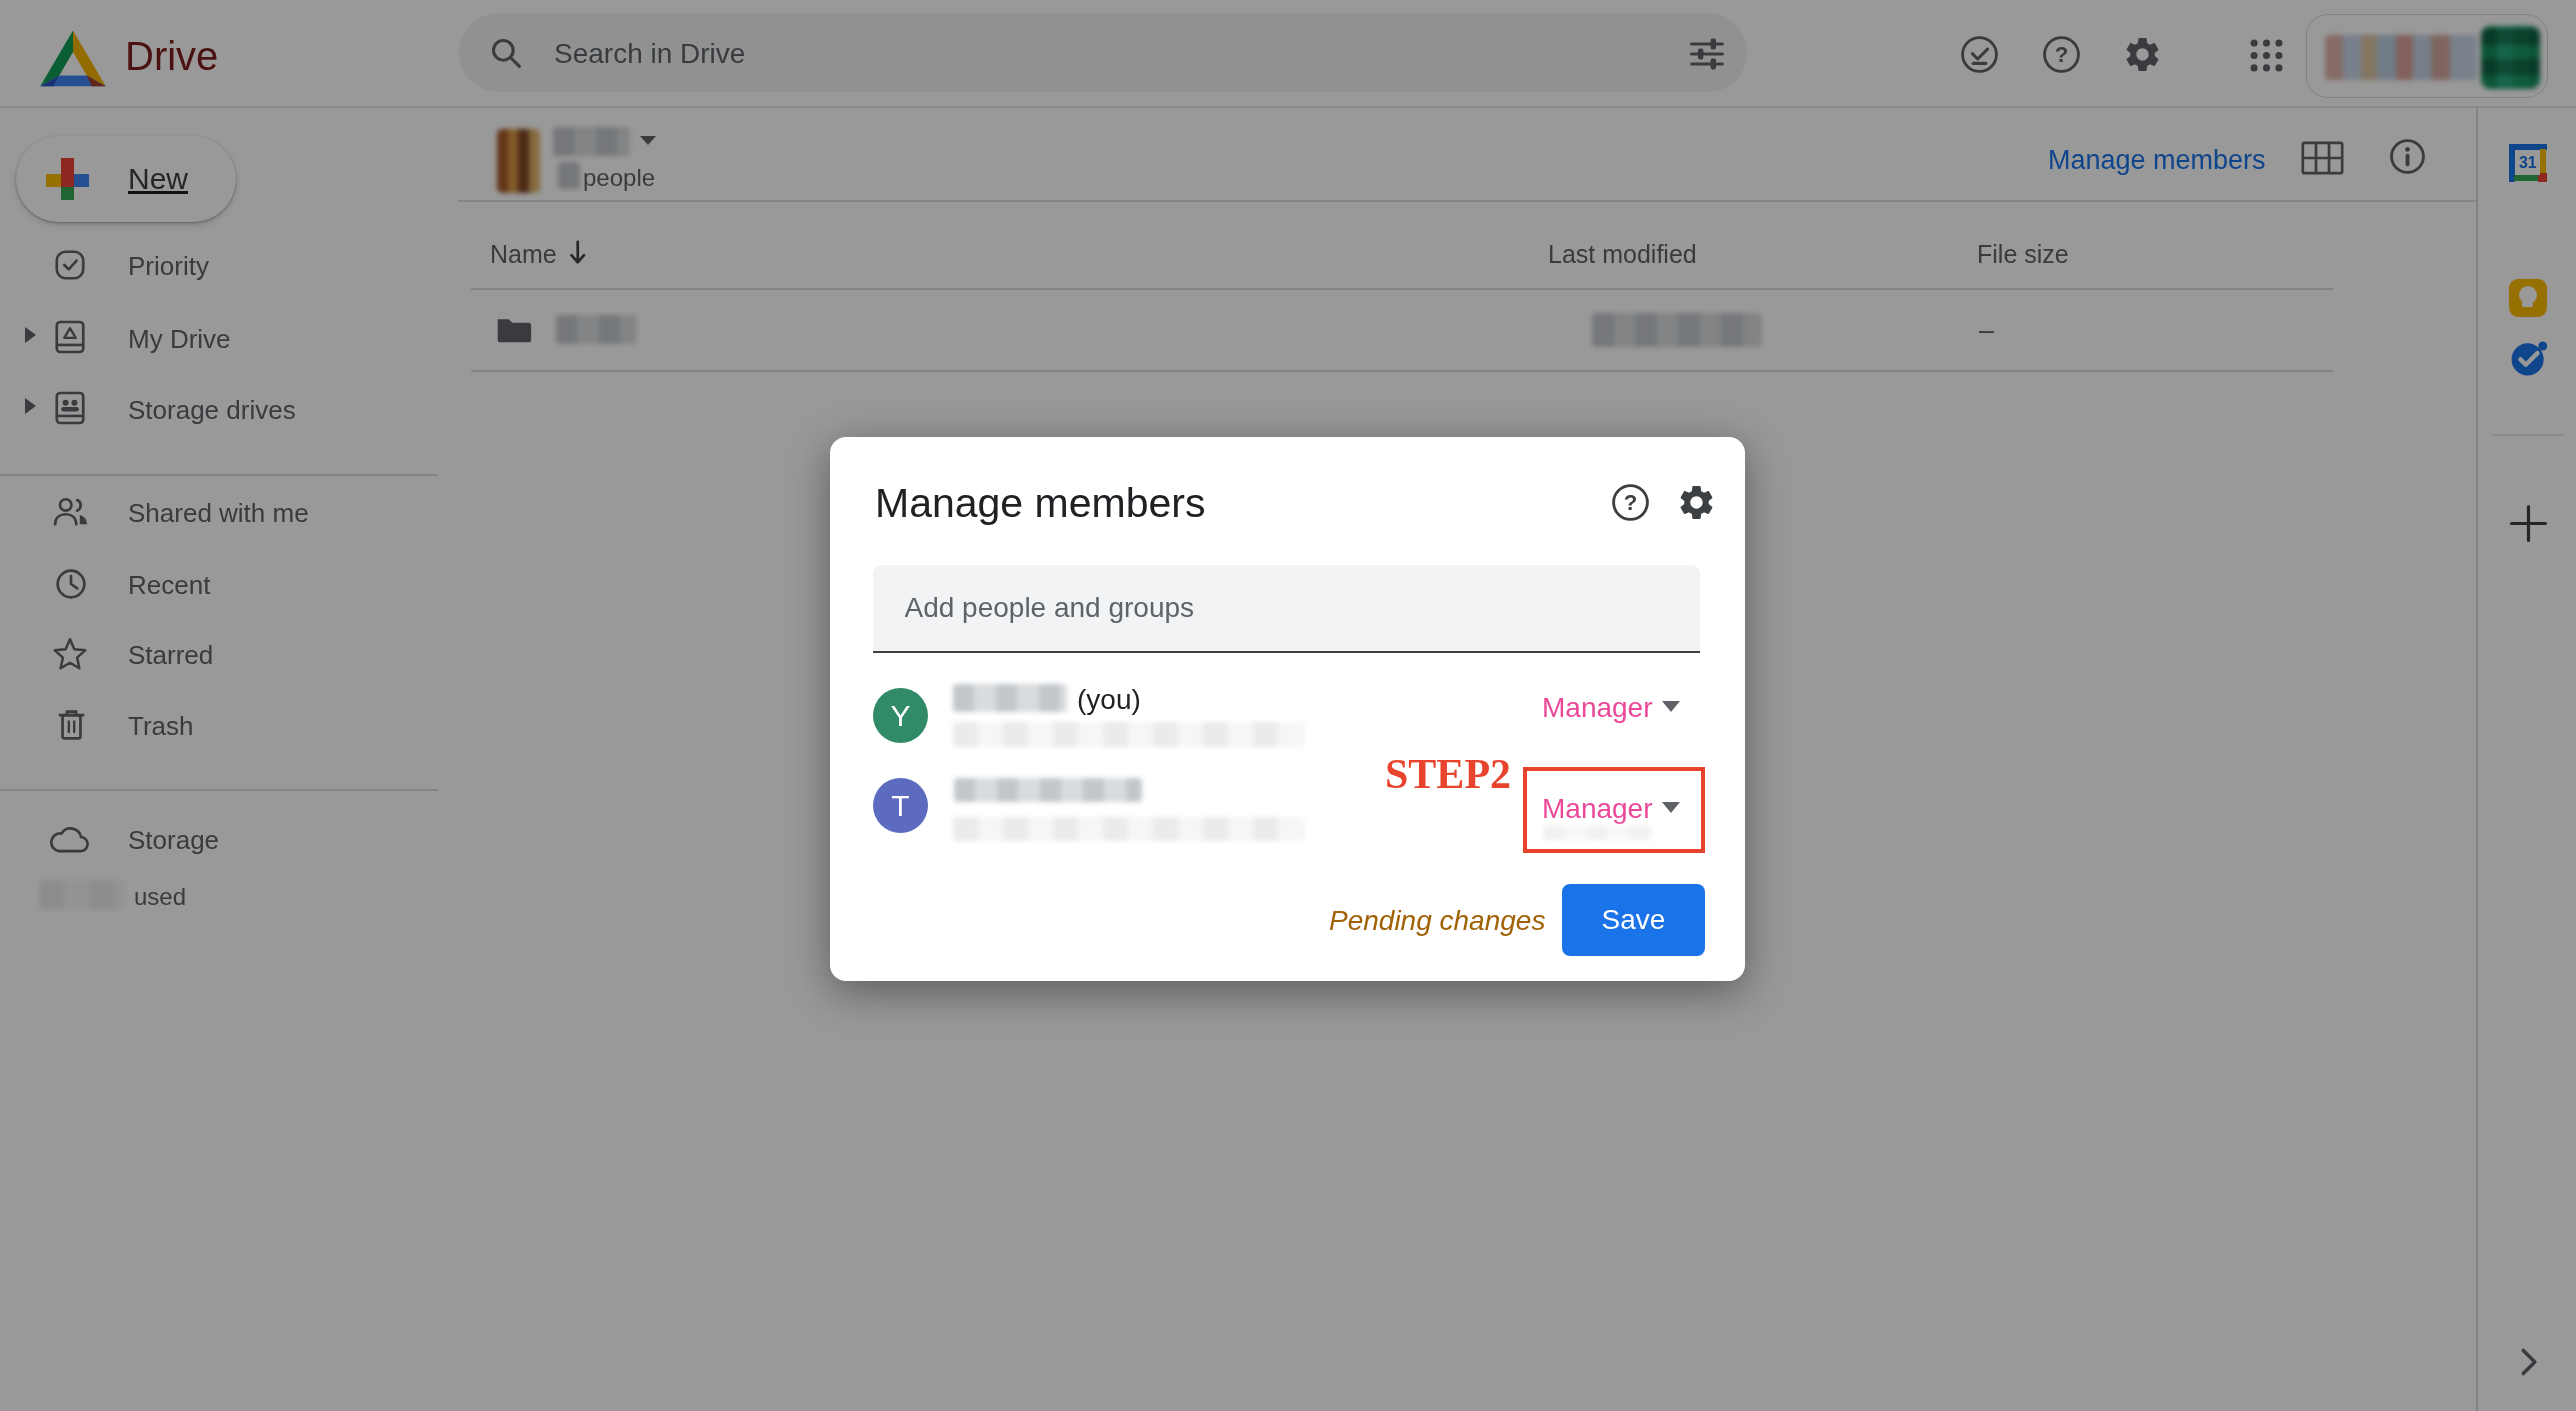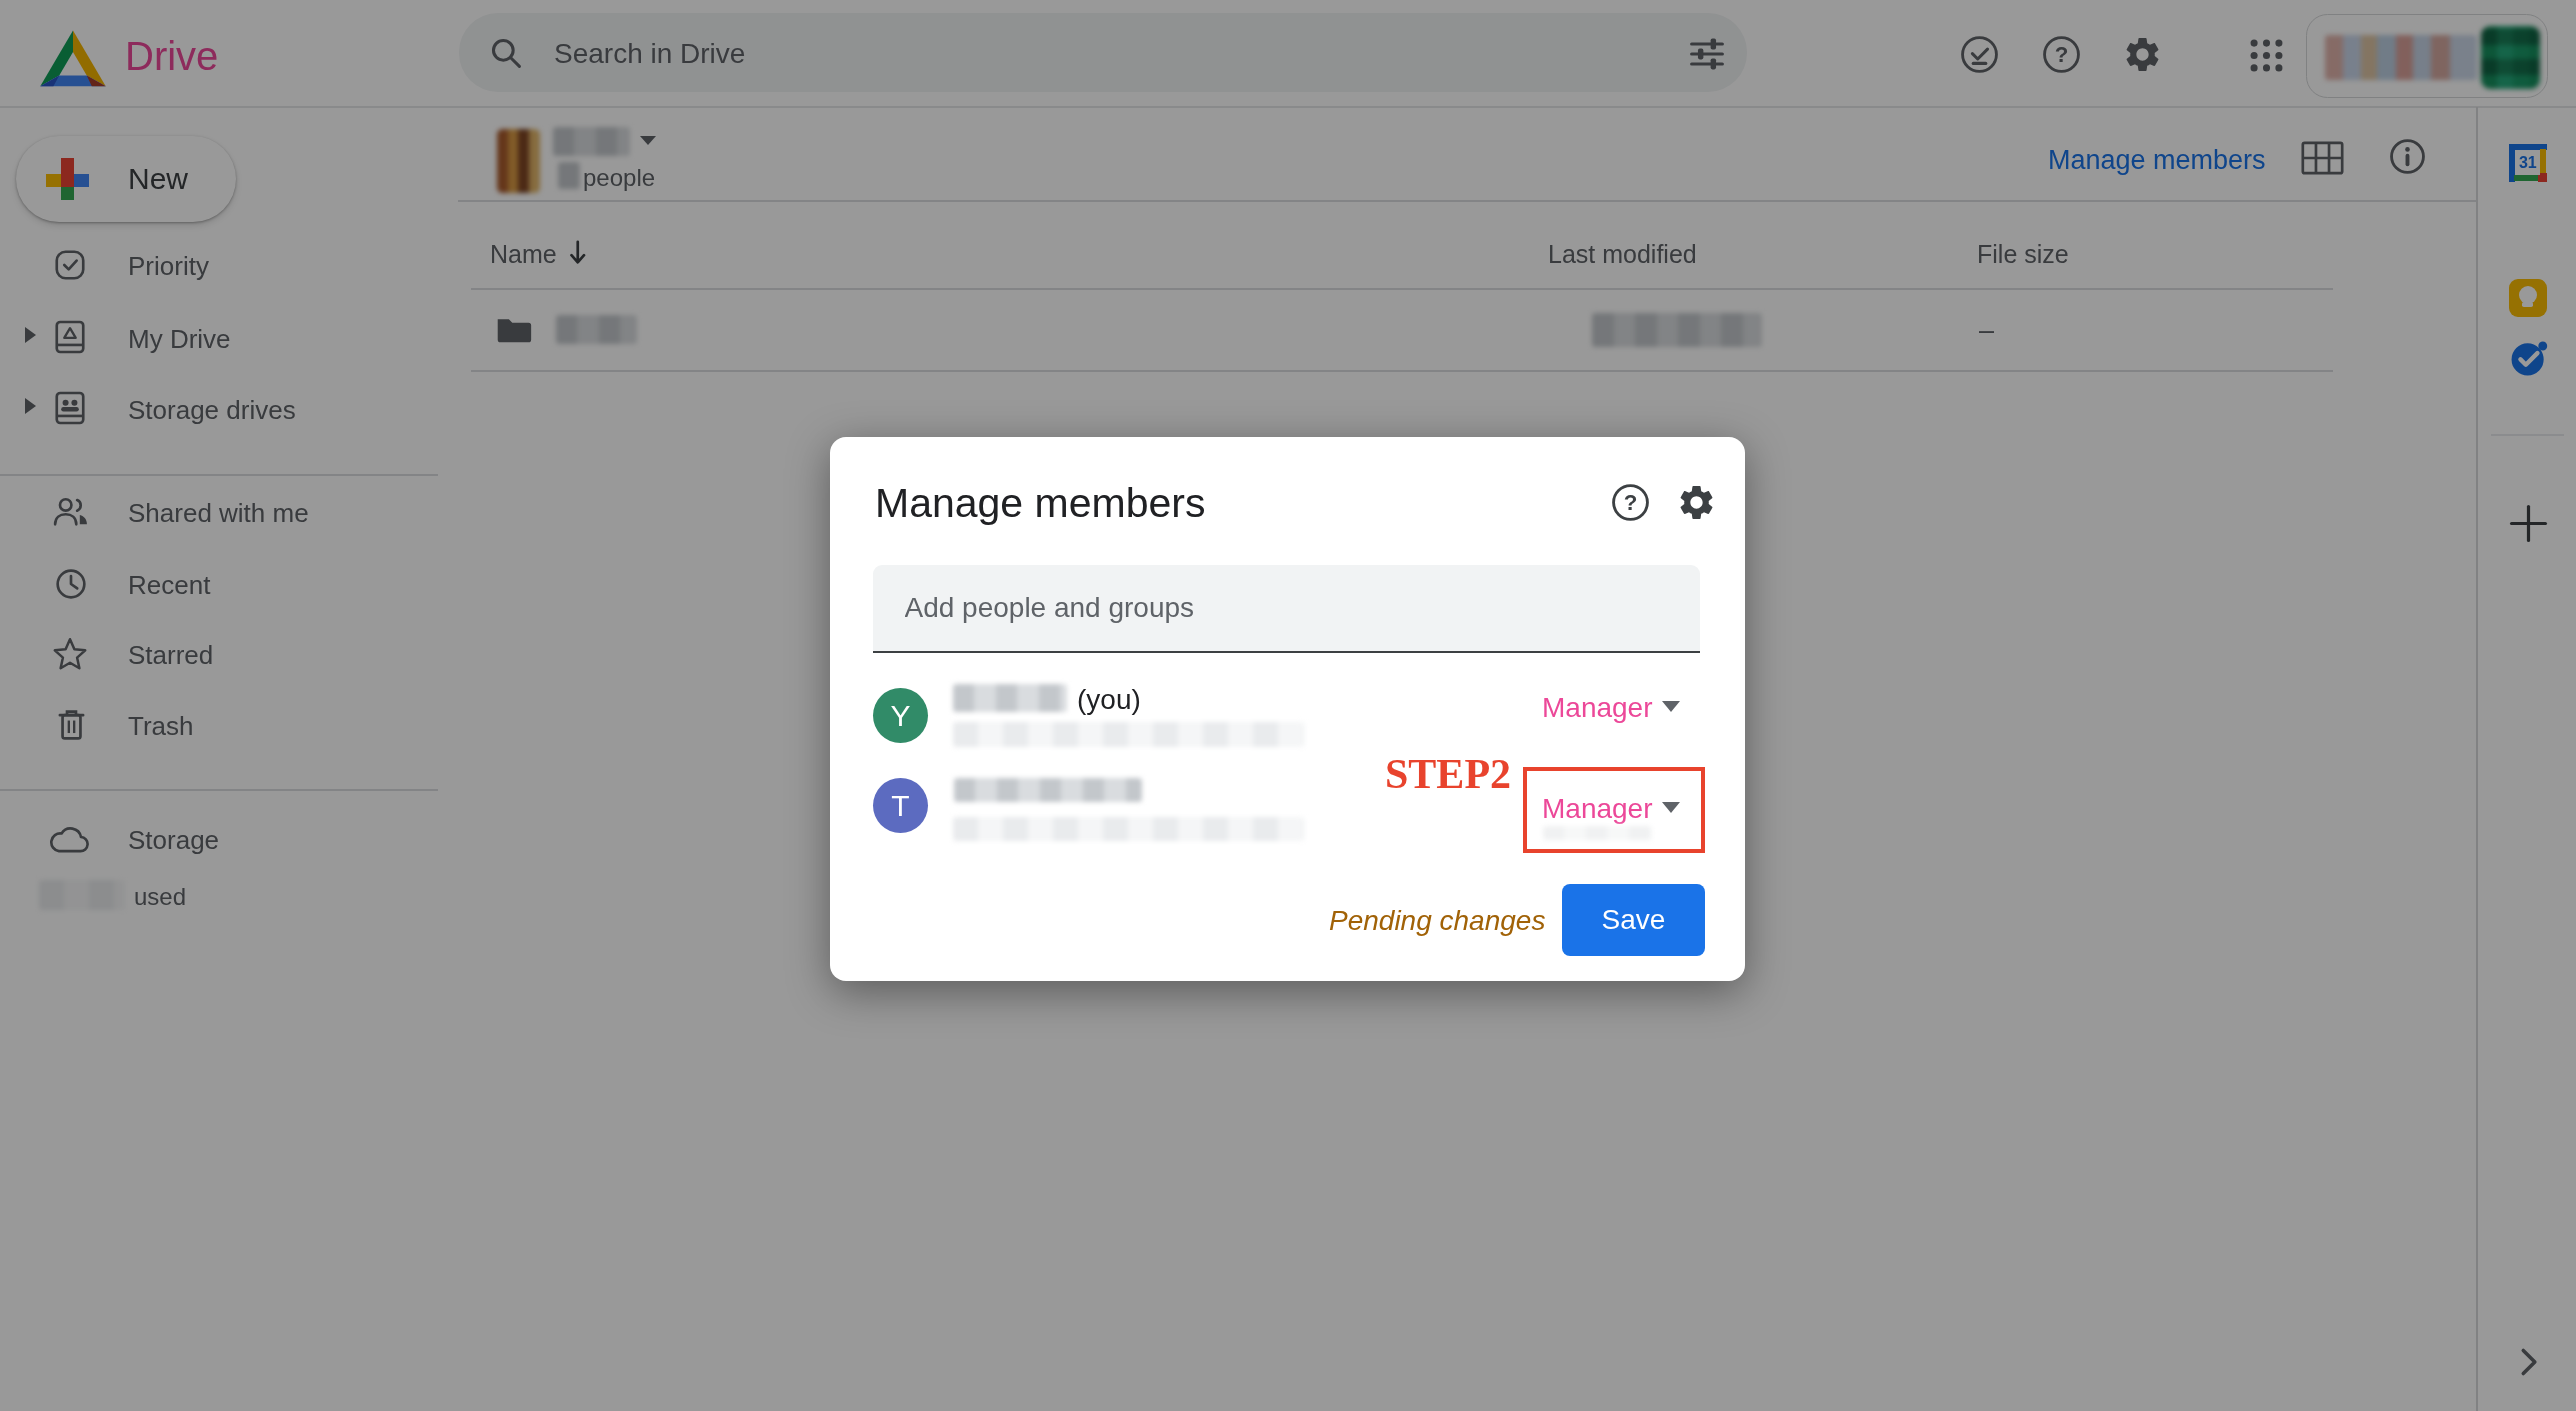--- a/index.html
+++ b/index.html
@@ -3,21 +3,21 @@
 <meta charset="utf-8">
 <style>
   html,body{margin:0;padding:0;}
   body{width:2576px;height:1411px;position:relative;overflow:hidden;background:#fff;
        font-family:"Liberation Sans",sans-serif;color:#202124;}
   .abs{position:absolute;}
   .nosel{user-select:none;}
   
   #topbar{left:0;top:0;width:2576px;height:106px;background:#fff;}
   #topbar-border{left:0;top:106px;width:2576px;height:1.8px;background:#e4e6e8;}
-  #wordmark{left:125px;top:34px;font-size:40px;color:#ec4899;}
+  #wordmark{left:125px;top:34px;font-size:40px;color:#7f1d1d;}
   #searchbar{left:459px;top:13.4px;width:1288px;height:79px;background:#f1f3f4;border-radius:39px;}
   #search-input{position:absolute;left:93px;top:0;width:1100px;height:79px;border:0;background:transparent;
        font-size:28px;font-family:"Liberation Sans",sans-serif;color:#202124;outline:none;}
   #search-input::placeholder{color:#5f6368;opacity:1;}
   .tbicon{color:#5f6368;}
   #profile-chip{left:2306px;top:14.3px;width:240px;height:82px;border:1.8px solid #d5d7d9;border-radius:21.5px;background:#fff;}
   .mosaic{filter:blur(2.7px);border-radius:3.6px;}
   .mz-account{background:linear-gradient(90deg,#dfb3ab 0 12%,#c9d6ea 12% 24%,#dcc4a4 24% 34%,#bccfe2 34% 47%,#d9a19a 47% 58%,#c6d4e6 58% 70%,#d4a8a0 70% 82%,#cbd7e8 82% 100%),
        linear-gradient(0deg,rgba(255,255,255,.35) 0 50%,rgba(0,0,0,.06) 50% 100%);}
   .mz-avatar-green{background:repeating-linear-gradient(90deg,#2c7460 0 16px,#47937d 16px 32px,#34806a 32px 48px),
@@ -128,21 +128,21 @@
     </g>
   </svg>
   <div class="abs" id="profile-chip">
     <div class="abs mosaic mz-account" style="left:18px;top:19.7px;width:152px;height:45px;"></div>
     <div class="abs mosaic mz-avatar-green" style="left:174px;top:10.7px;width:59px;height:63px;border-radius:9px;"></div>
   </div>
 </div>
 <div class="abs" id="topbar-border"></div>
 
 <div class="abs" style="left:0;top:107px;width:458px;height:1304px;">
-  <div class="abs" id="new-btn" style="left:16px;top:29px;">
+  <div class="abs" id="new-btn" style="left:16px;top:29px;text-decoration:underline;">
     <div class="gplus">
       <div style="left:0;top:16px;width:21.5px;height:13.4px;background:#fbbc04;"></div>
       <div style="left:21.5px;top:16px;width:21.5px;height:13.4px;background:#4285f4;"></div>
       <div style="left:15px;top:0;width:13.4px;height:29.5px;background:#ea4335;"></div>
       <div style="left:15px;top:29.5px;width:13.4px;height:13.4px;background:#34a853;"></div>
     </div>
     <span id="new-label">New</span>
   </div>
 
   <div class="abs side-item" style="left:0;top:141px;width:438px;height:64px;">

